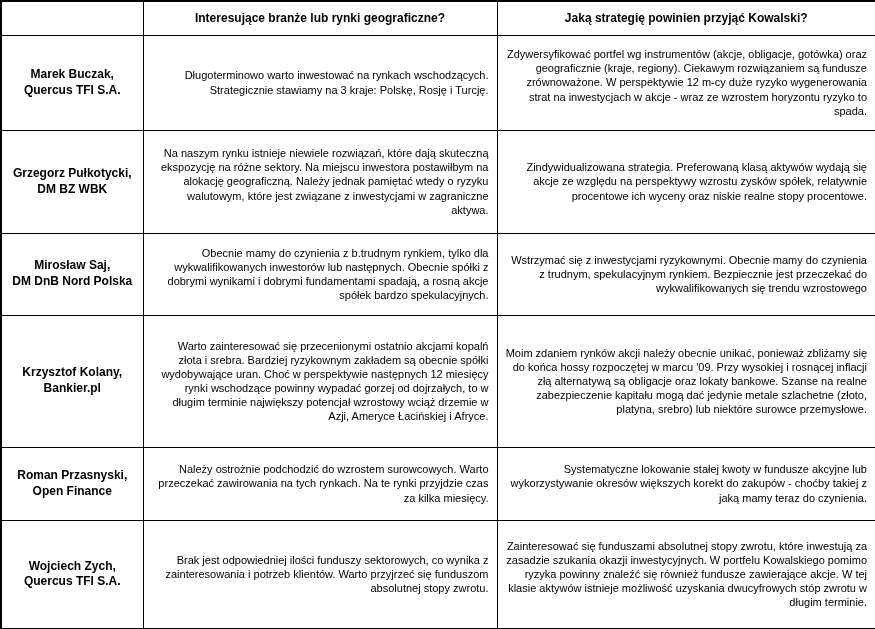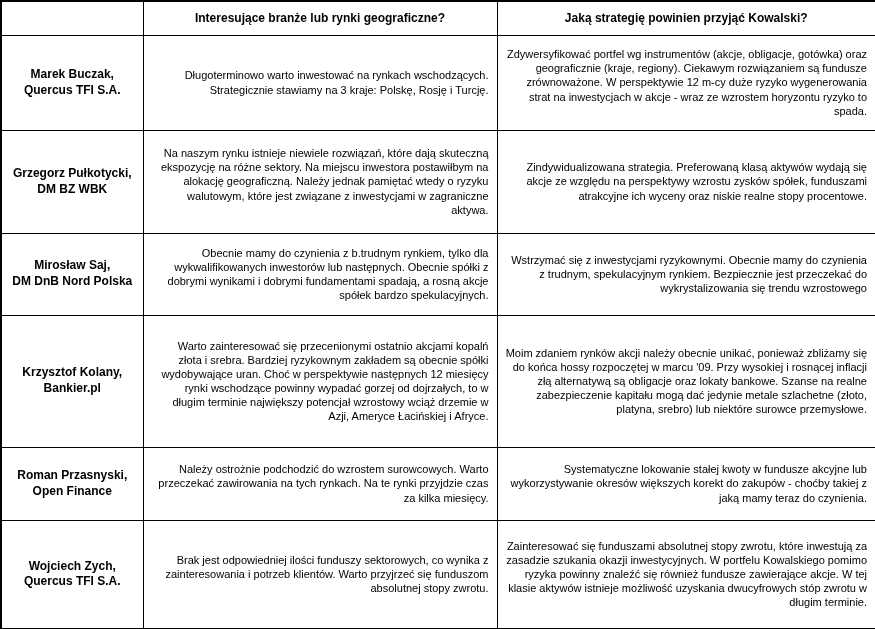--- a/index.html
+++ b/index.html
@@ -75,27 +75,27 @@
     <tr>
       <td class="name-cell">Marek Buczak,
 Quercus TFI S.A.</td>
       <td class="text-cell">Długoterminowo warto inwestować na rynkach wschodzących. Strategicznie stawiamy na 3 kraje: Polskę, Rosję i Turcję.</td>
       <td class="text-cell">Zdywersyfikować portfel wg instrumentów (akcje, obligacje, gotówka) oraz geograficznie (kraje, regiony). Ciekawym rozwiązaniem są fundusze zrównoważone. W perspektywie 12 m-cy duże ryzyko wygenerowania strat na inwestycjach w akcje - wraz ze wzrostem horyzontu ryzyko to spada.</td>
     </tr>
     <tr>
       <td class="name-cell">Grzegorz Pułkotycki,
 DM BZ WBK</td>
       <td class="text-cell">Na naszym rynku istnieje niewiele rozwiązań, które dają skuteczną ekspozycję na różne sektory. Na miejscu inwestora postawiłbym na alokację geograficzną. Należy jednak pamiętać wtedy o ryzyku walutowym, które jest związane z inwestycjami w zagraniczne aktywa.</td>
-      <td class="text-cell">Zindywidualizowana strategia. Preferowaną klasą aktywów wydają się akcje ze względu na perspektywy wzrostu zysków spółek, funduszami atrakcyjne ich wyceny oraz niskie realne stopy procentowe.</td>
+      <td class="text-cell">Zindywidualizowana strategia. Preferowaną klasą aktywów wydają się akcje ze względu na perspektywy wzrostu zysków spółek, relatywnie procentowe ich wyceny oraz niskie realne stopy procentowe.</td>
     </tr>
     <tr>
       <td class="name-cell">Mirosław Saj,
 DM DnB Nord Polska</td>
       <td class="text-cell">Obecnie mamy do czynienia z b.trudnym rynkiem, tylko dla wykwalifikowanych inwestorów lub następnych. Obecnie spółki z dobrymi wynikami i dobrymi fundamentami spadają, a rosną akcje spółek bardzo spekulacyjnych.</td>
-      <td class="text-cell">Wstrzymać się z inwestycjami ryzykownymi. Obecnie mamy do czynienia z trudnym, spekulacyjnym rynkiem. Bezpiecznie jest przeczekać do wykrystalizowania się trendu wzrostowego</td>
+      <td class="text-cell">Wstrzymać się z inwestycjami ryzykownymi. Obecnie mamy do czynienia z trudnym, spekulacyjnym rynkiem. Bezpiecznie jest przeczekać do wykwalifikowanych się trendu wzrostowego</td>
     </tr>
     <tr>
       <td class="name-cell">Krzysztof Kolany,
 Bankier.pl</td>
       <td class="text-cell">Warto zainteresować się przecenionymi ostatnio akcjami kopalń złota i srebra. Bardziej ryzykownym zakładem są obecnie spółki wydobywające uran. Choć w perspektywie następnych 12 miesięcy rynki wschodzące powinny wypadać gorzej od dojrzałych, to w długim terminie największy potencjał wzrostowy wciąż drzemie w Azji, Ameryce Łacińskiej i Afryce.</td>
       <td class="text-cell">Moim zdaniem rynków akcji należy obecnie unikać, ponieważ zbliżamy się do końca hossy rozpoczętej w marcu '09. Przy wysokiej i rosnącej inflacji złą alternatywą są obligacje oraz lokaty bankowe. Szanse na realne zabezpieczenie kapitału mogą dać jedynie metale szlachetne (złoto, platyna, srebro) lub niektóre surowce przemysłowe.</td>
     </tr>
     <tr>
       <td class="name-cell">Roman Przasnyski,
 Open Finance</td>

